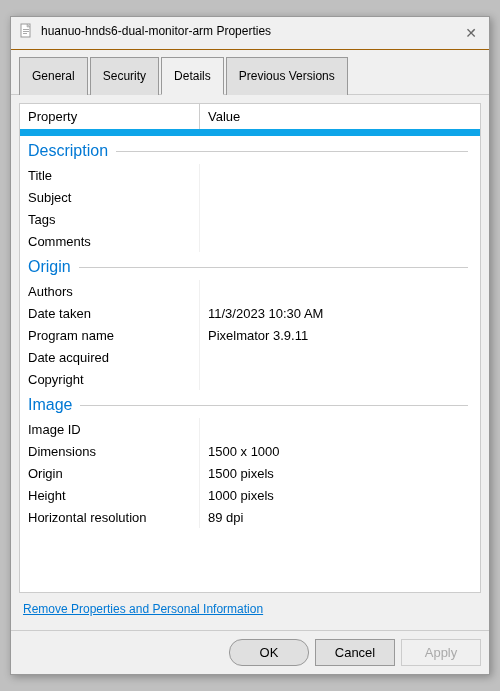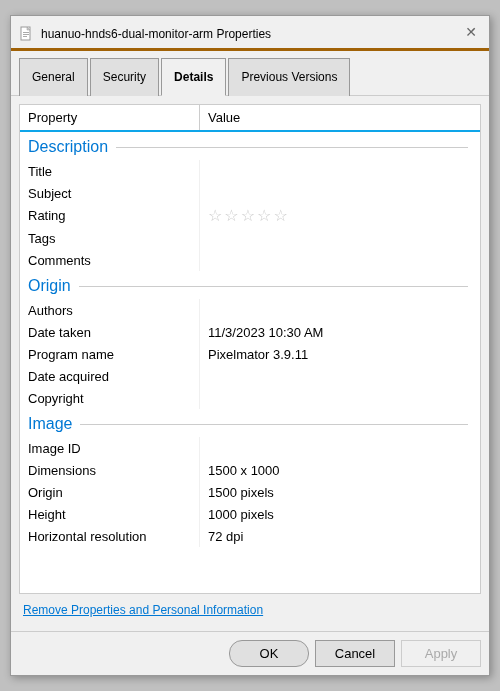--- a/index.html
+++ b/index.html
@@ -24,23 +24,23 @@
       width: 480px;
       background: #f0f0f0;
       border: 1px solid #999;
       box-shadow: 2px 2px 8px rgba(0,0,0,0.3);
     }
 
     .title-bar {
       background: #f0f0f0;
       padding: 6px 8px;
       display: flex;
-      align-items: flex-end;
+      align-items: flex-start;
       justify-content: space-between;
-      border-bottom: 3px solid #a16207;
+      border-bottom: 1px solid #a16207;
     }
 
     .title-bar-left {
       display: flex;
       align-items: center;
       gap: 6px;
     }
 
     .title-icon {
       width: 16px;
@@ -83,40 +83,40 @@
       font-size: 12px;
       margin-right: 2px;
       color: #000;
       position: relative;
       bottom: -1px;
     }
 
     .tab.active {
       background: #f0f0f0;
       border-bottom: 1px solid #f0f0f0;
-      font-weight: bold;
+      font-weight: normal;
     }
 
     .content {
       padding: 8px;
       background: #f0f0f0;
     }
 
     .table-container {
       background: #fff;
       border: 1px solid #ccc;
       height: 490px;
       overflow-y: auto;
       position: relative;
     }
 
     .table-header {
       display: grid;
       grid-template-columns: 180px 1fr;
-      border-bottom: 2px solid #0ea5e9;
+      border-bottom: 7px solid #0ea5e9;
       background: #fff;
       position: sticky;
       top: 0;
     }
 
     .table-header-cell {
       padding: 5px 8px;
       font-weight: 400;
       color: #000;
       border-right: 1px solid #ccc;
@@ -256,26 +256,20 @@
       </div>
       <div class="table-row">
         <div class="prop-cell">Title</div>
         <div class="val-cell"></div>
       </div>
       <div class="table-row">
         <div class="prop-cell">Subject</div>
         <div class="val-cell"></div>
       </div>
       <div class="table-row">
-        <div class="prop-cell">Rating</div>
-        <div class="val-cell">
-          <span class="stars">☆☆☆☆☆</span>
-        </div>
-      </div>
-      <div class="table-row">
         <div class="prop-cell">Tags</div>
         <div class="val-cell"></div>
       </div>
       <div class="table-row">
         <div class="prop-cell">Comments</div>
         <div class="val-cell"></div>
       </div>
 
       <div class="section-row">
         <span class="section-text">Origin</span>
@@ -317,21 +311,21 @@
       <div class="table-row">
         <div class="prop-cell">Origin</div>
         <div class="val-cell">1500 pixels</div>
       </div>
       <div class="table-row">
         <div class="prop-cell">Height</div>
         <div class="val-cell">1000 pixels</div>
       </div>
       <div class="table-row">
         <div class="prop-cell">Horizontal resolution</div>
-        <div class="val-cell">72 dpi</div>
+        <div class="val-cell">89 dpi</div>
       </div>
 
     </div>
 
     <div class="link-area">
       <a class="link">Remove Properties and Personal Information</a>
     </div>
   </div>
 
   <div class="footer">

